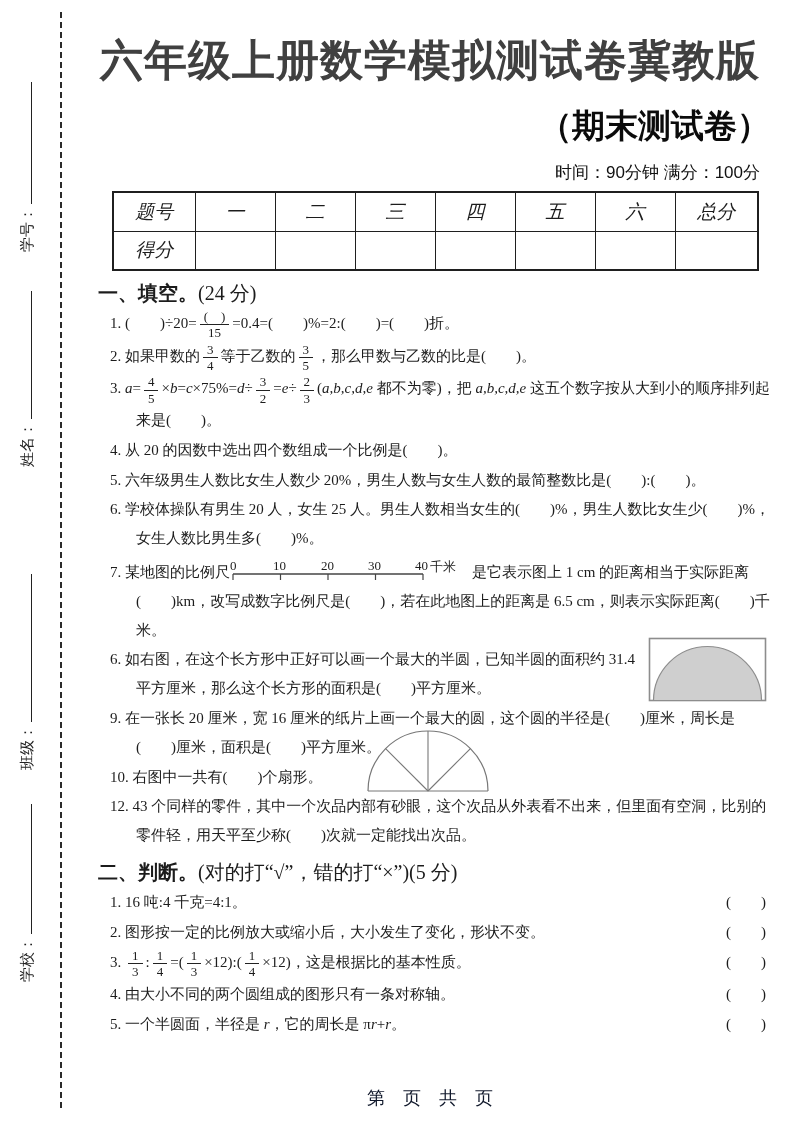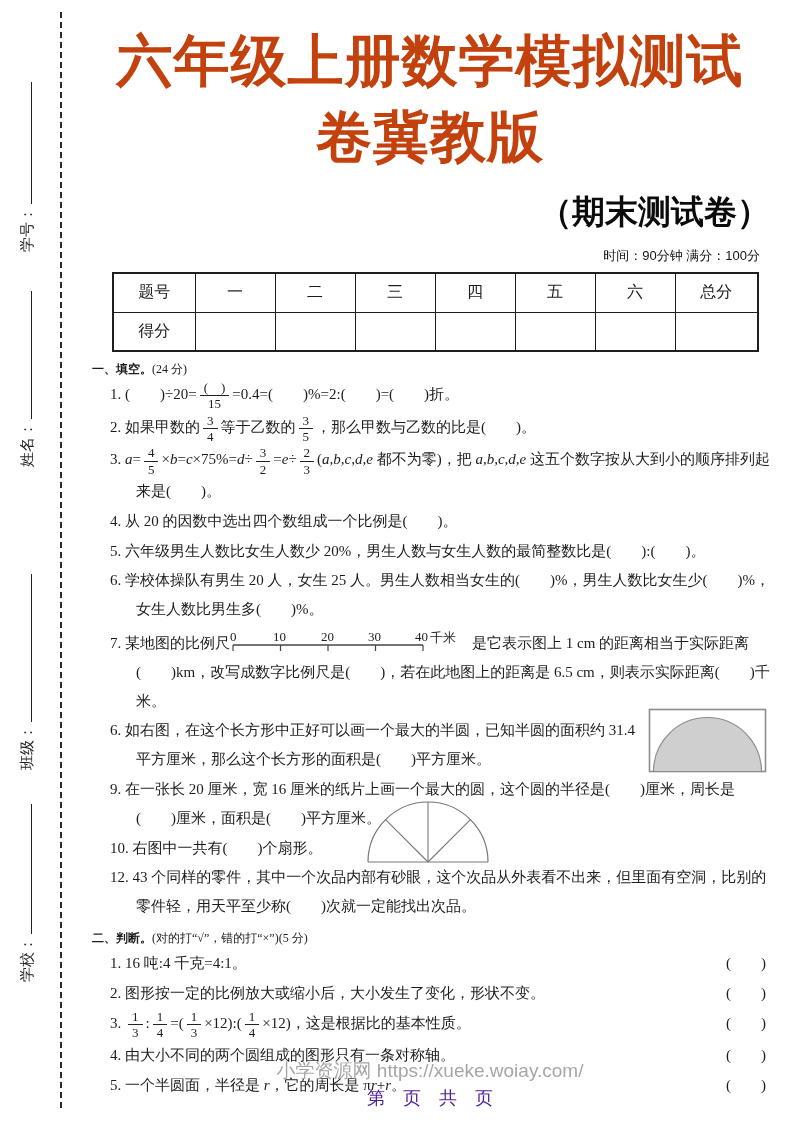--- a/index.html
+++ b/index.html
@@ -22,45 +22,45 @@
     transform: rotate(-90deg); transform-origin: 0 0;
     white-space: nowrap; font-size: 15px; color:#222;
   }
   .side-blank {
     display: inline-block; height: 0.95em; margin-left: 3px;
     border-bottom: 1.6px solid #222;
   }
   
   .content { position: absolute; left: 90px; top: 16px; width: 680px; }
   .title {
-    text-align: center; margin-top: 8px;
+    text-align: center; margin-top: 16px;
     font-family: "Liberation Sans", sans-serif;
-    font-weight: 900; font-size: 56px; letter-spacing: 1px; color:#c2410c;
+    font-weight: 900; font-size: 43px; letter-spacing: 1px; color:#404040;
   }
   .subtitle {
     text-align: right; margin-top: 14px;
     font-family: "Liberation Sans", sans-serif;
     font-weight: 700; font-size: 33px; color:#0b0b0b;
   }
   .info {
     text-align: right; margin: 12px 10px 7px 0;
     font-family: "Liberation Sans", sans-serif;
-    font-size: 13px; color:#111;
+    font-size: 17px; color:#111;
   }
   table.score {
     border-collapse: collapse; margin-left: 22px;
     width: 645px; table-layout: fixed;
     border: 2px solid #1f1f1f;
   }
   table.score th, table.score td {
     border: 1.6px solid #1f1f1f; height: 39px;
     text-align: center; vertical-align: middle;
-    font-weight: normal; font-size: 16px;
-  }
-  .sec-head { margin: 9px 0 2px 2px; font-size: 12px; }
+    font-weight: normal; font-size: 19px; font-style: italic;
+  }
+  .sec-head { margin: 9px 0 2px 8px; font-size: 20px; }
   .sec-head b { font-weight: bold; }
   .q {
     position: relative;
     margin-left: 20px; margin-bottom: 1px;
     padding-left: 26px; text-indent: -26px;
     font-size: 15px; line-height: 1.92;
   }
   .q8 { padding-right: 132px; }
   .jq .paren { float: right; margin-right: 4px; text-indent: 0; }
   
@@ -82,21 +82,21 @@
   .rsvg { position: absolute; left: 0; bottom: 5px; }
   
   .fig-rect-semi { position: absolute; left: 538px; top: -8px; }
   .fig-fan { position: absolute; left: 252px; top: -34px; }
   
   .footer {
     position: absolute; left: 90px; bottom: 12px; width: 680px;
     text-align: center; font-family: "Liberation Sans", sans-serif;
   }
   .footer-site { font-size: 19px; color: #a6a6a6; }
-  .footer-page { font-size: 18px; color: #4c1d95; margin-top: 2px; }
+  .footer-page { font-size: 18px; color: #0f172a; margin-top: 2px; }
 </style>
 </head>
 <body>
 
 <div class="page">
 
   <div class="cut-line"></div>
 
   <div class="side-item" style="top:252px">
     <span>学号：</span><span class="side-blank" style="width:122px"></span>
@@ -221,17 +221,16 @@
           </span><span>×12):(</span><span class="frac">
             <span class="fnum">1</span>
             <span class="fden">4</span>
           </span><span>×12)，这是根据比的基本性质。</span></span></div>
     <div class="q jq"><span class="paren">(　　)</span><span><span>4. 由大小不同的两个圆组成的图形只有一条对称轴。</span></span></div>
     <div class="q jq"><span class="paren">(　　)</span><span><span>5. 一个半圆面，半径是 </span><i>r</i><span>，它的周长是 π</span><i>r</i><span>+</span><i>r</i><span>。</span></span></div>
 
   </div>
 
   <div class="footer">
-    <div class="footer-site">小学资源网 https://xueke.woiay.com/</div>
     <div class="footer-page">第　页　共　页</div>
   </div>
 
 </div>
 
 </body></html>

